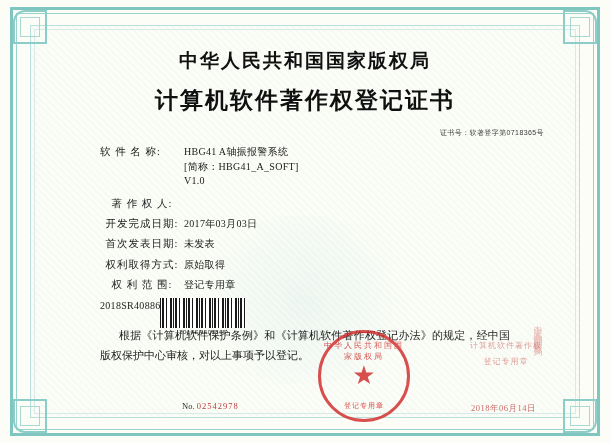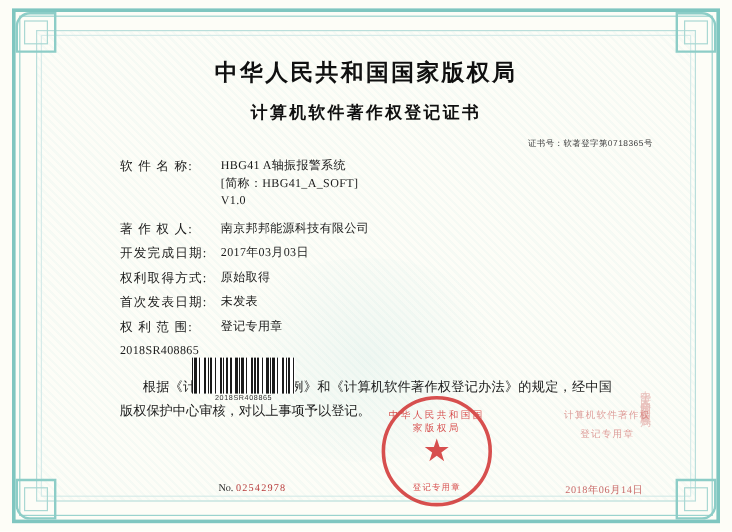--- a/index.html
+++ b/index.html
@@ -89,21 +89,21 @@
     font-family: "Liberation Serif", serif;
     font-size: 19px;
     font-weight: bold;
     letter-spacing: 2px;
     color: #101010;
     margin-top: 10px;
   }
   .title-2 {
     text-align: center;
     font-family: "Liberation Serif", serif;
-    font-size: 14px;
+    font-size: 23px;
     font-weight: bold;
     letter-spacing: 2px;
     color: #101010;
     margin-top: 11px;
   }
   .cert-no {
     text-align: right;
     font-size: 7px;
     color: #3a3a3a;
     margin-top: 12px;
@@ -132,21 +132,21 @@
   }
   .row .value {
     font-size: 10px;
     color: #1b1b1b;
     line-height: 1.45;
     letter-spacing: 0.3px;
   }
   .row .value .sub {
     display: block;
   }
-  .row.tight { margin-bottom: 6px; }
+  .row.tight { margin-bottom: 6px; text-align: center; }
 
   .para {
     margin-top: 12px;
     padding-left: 56px;
     padding-right: 56px;
     font-family: "Liberation Serif", serif;
     font-size: 11px;
     line-height: 1.85;
     color: #1b1b1b;
     text-align: justify;
@@ -299,36 +299,35 @@
         <div class="label">软 件 名 称:</div>
         <div class="value">
           <span>HBG41 A轴振报警系统</span>
           <span class="sub">[简称：HBG41_A_SOFT]</span>
           <span class="sub">V1.0</span>
         </div>
       </div>
 
       <div class="row tight">
         <div class="label">著 作 权 人:</div>
-        <div class="value">南京邦邦能源科技有限公司</div>
       </div>
 
       <div class="row tight">
         <div class="label">开发完成日期:</div>
         <div class="value">2017年03月03日</div>
       </div>
 
       <div class="row tight">
+        <div class="label">首次发表日期:</div>
+        <div class="value">未发表</div>
+      </div>
+
+      <div class="row tight">
         <div class="label">权利取得方式:</div>
         <div class="value">原始取得</div>
-      </div>
-
-      <div class="row tight">
-        <div class="label">首次发表日期:</div>
-        <div class="value">未发表</div>
       </div>
 
       <div class="row tight">
         <div class="label">权 利 范 围:</div>
         <div class="value">登记专用章</div>
       </div>
 
       <div class="row tight">
         <div class="value">2018SR408865</div>
       </div>

